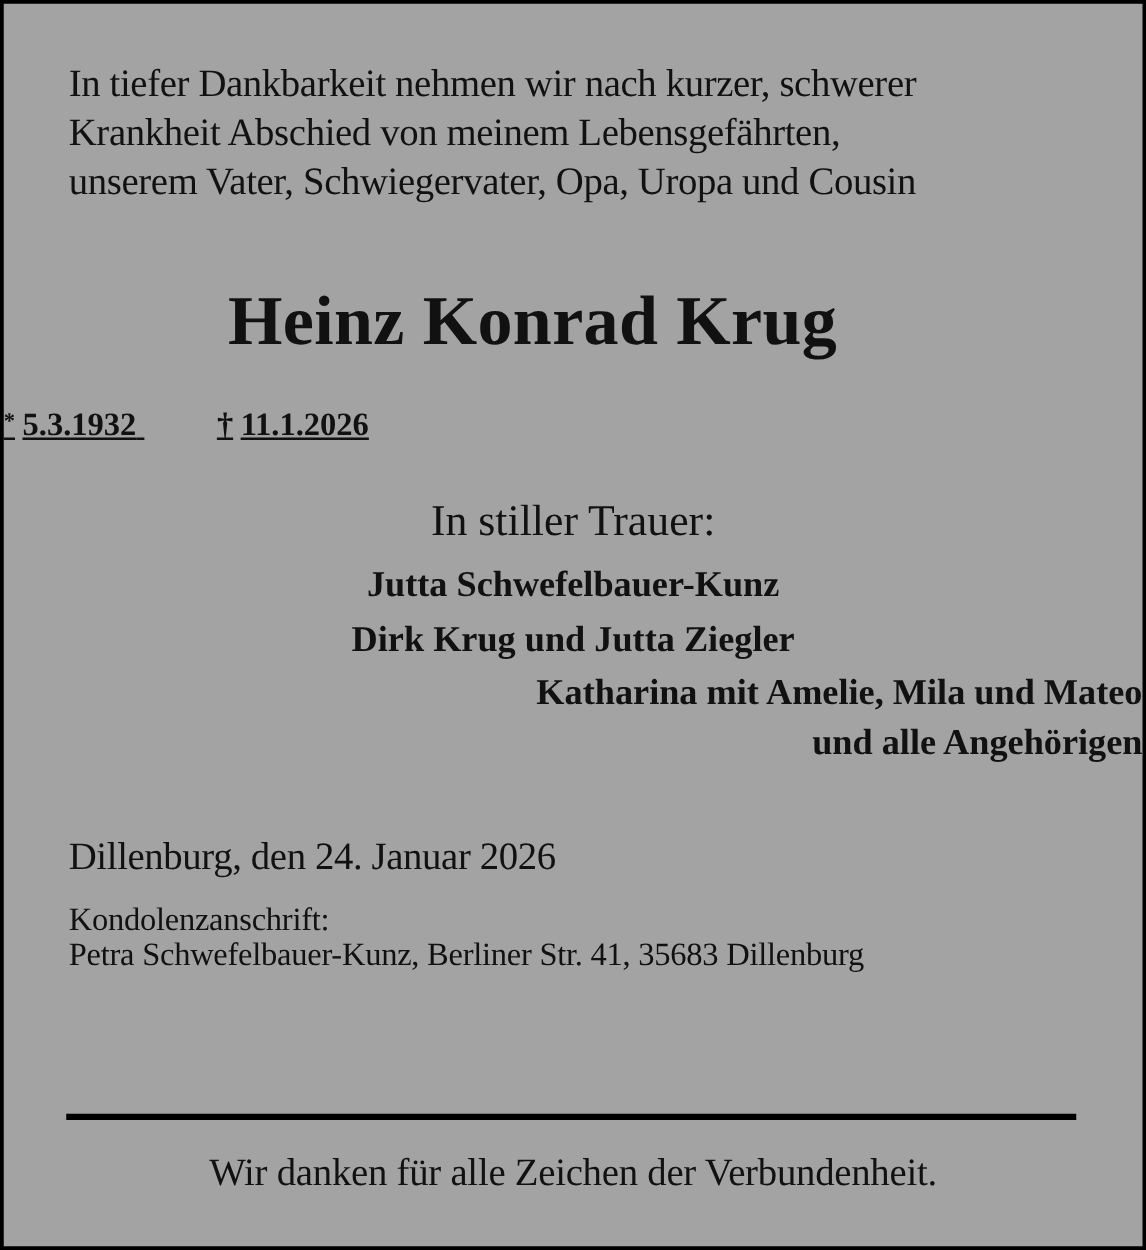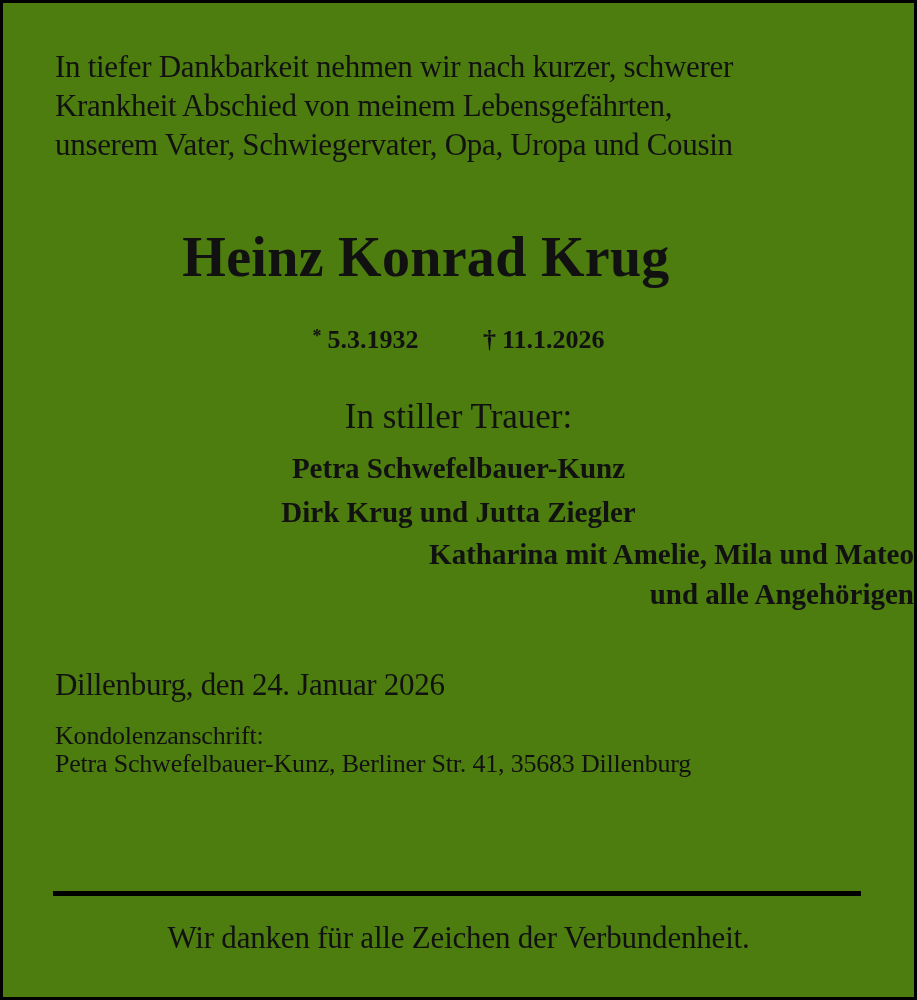--- a/index.html
+++ b/index.html
@@ -1,29 +1,29 @@
 <!DOCTYPE html>
 <html><head>
   <meta charset="utf-8">
   <style>
     html, body { margin: 0; padding: 0; background: #ffffff; }
     body { width: 917px; height: 1000px; overflow: hidden; }
     .frame {
       position: absolute; left: 0; top: 0;
       width: 911px; height: 994px;
       border: 3px solid #000;
-      background: #4d7c0f;
+      background: #a3a3a3;
       color: #111;
       font-family: "Liberation Serif", "DejaVu Serif", serif;
     }
     .abs { position: absolute; white-space: nowrap; }
     .intro { left: 52px; top: 44px; font-size: 31px; line-height: 39px; letter-spacing: -0.3px; }
     .intro div { white-space: nowrap; }
     .name { left: 0; width: 846px; top: 222px; text-align: center; font-size: 56px; font-weight: bold; letter-spacing: 0.3px; }
-    .dates { left: 0; width: 911px; top: 322px; text-align: center; font-size: 26px; font-weight: bold; }
+    .dates { left: 0; width: 911px; top: 322px; font-size: 26px; font-weight: bold; text-decoration: underline; }
     .dates .born { margin-right: 58px; }
     .born-star { font-size: 18px; vertical-align: 6px; margin-right: 6px; }
     .cross { margin-right: 6px; }
     .mourn-label { left: 0; width: 911px; top: 394px; text-align: center; font-size: 35px; }
     .mourners { left: 0; width: 911px; top: 443px; text-align: center; font-size: 29px; font-weight: bold; }
     .mourners div { height: 44px; line-height: 44px; }
     .mourners div.tight { height: 40px; line-height: 40px; text-align: right; }
     .place-date { left: 52px; top: 664px; font-size: 31px; letter-spacing: -0.3px; }
     .kondo-label { left: 52px; top: 718px; font-size: 26px; letter-spacing: -0.2px; }
     .kondo-addr { left: 52px; top: 746px; font-size: 26px; letter-spacing: -0.2px; }
@@ -50,21 +50,21 @@
       <span class="born-star">*</span><span>5.3.1932</span>
     </span>
     <span>
       <span class="cross">†</span><span>11.1.2026</span>
     </span>
   </div>
 
   <div class="abs mourn-label">In stiller Trauer:</div>
 
   <div class="abs mourners">
-    <div>Petra Schwefelbauer-Kunz</div>
+    <div>Jutta Schwefelbauer-Kunz</div>
     <div>Dirk Krug und Jutta Ziegler</div>
     <div class="tight">Katharina mit Amelie, Mila und Mateo</div>
     <div class="tight">und alle Angehörigen</div>
   </div>
 
   <div class="abs place-date">Dillenburg, den 24. Januar 2026</div>
   <div class="abs kondo-label">Kondolenzanschrift:</div>
   <div class="abs kondo-addr">Petra Schwefelbauer-Kunz, Berliner Str. 41, 35683 Dillenburg</div>
 
 

